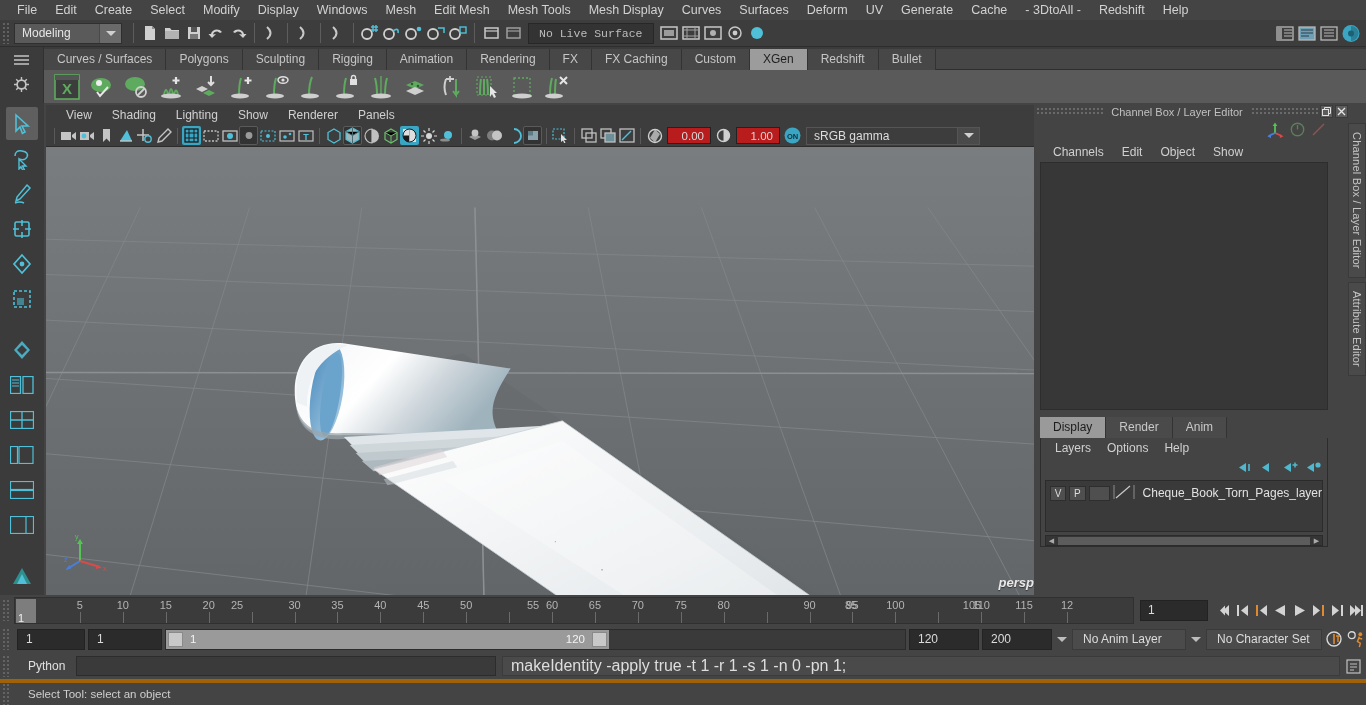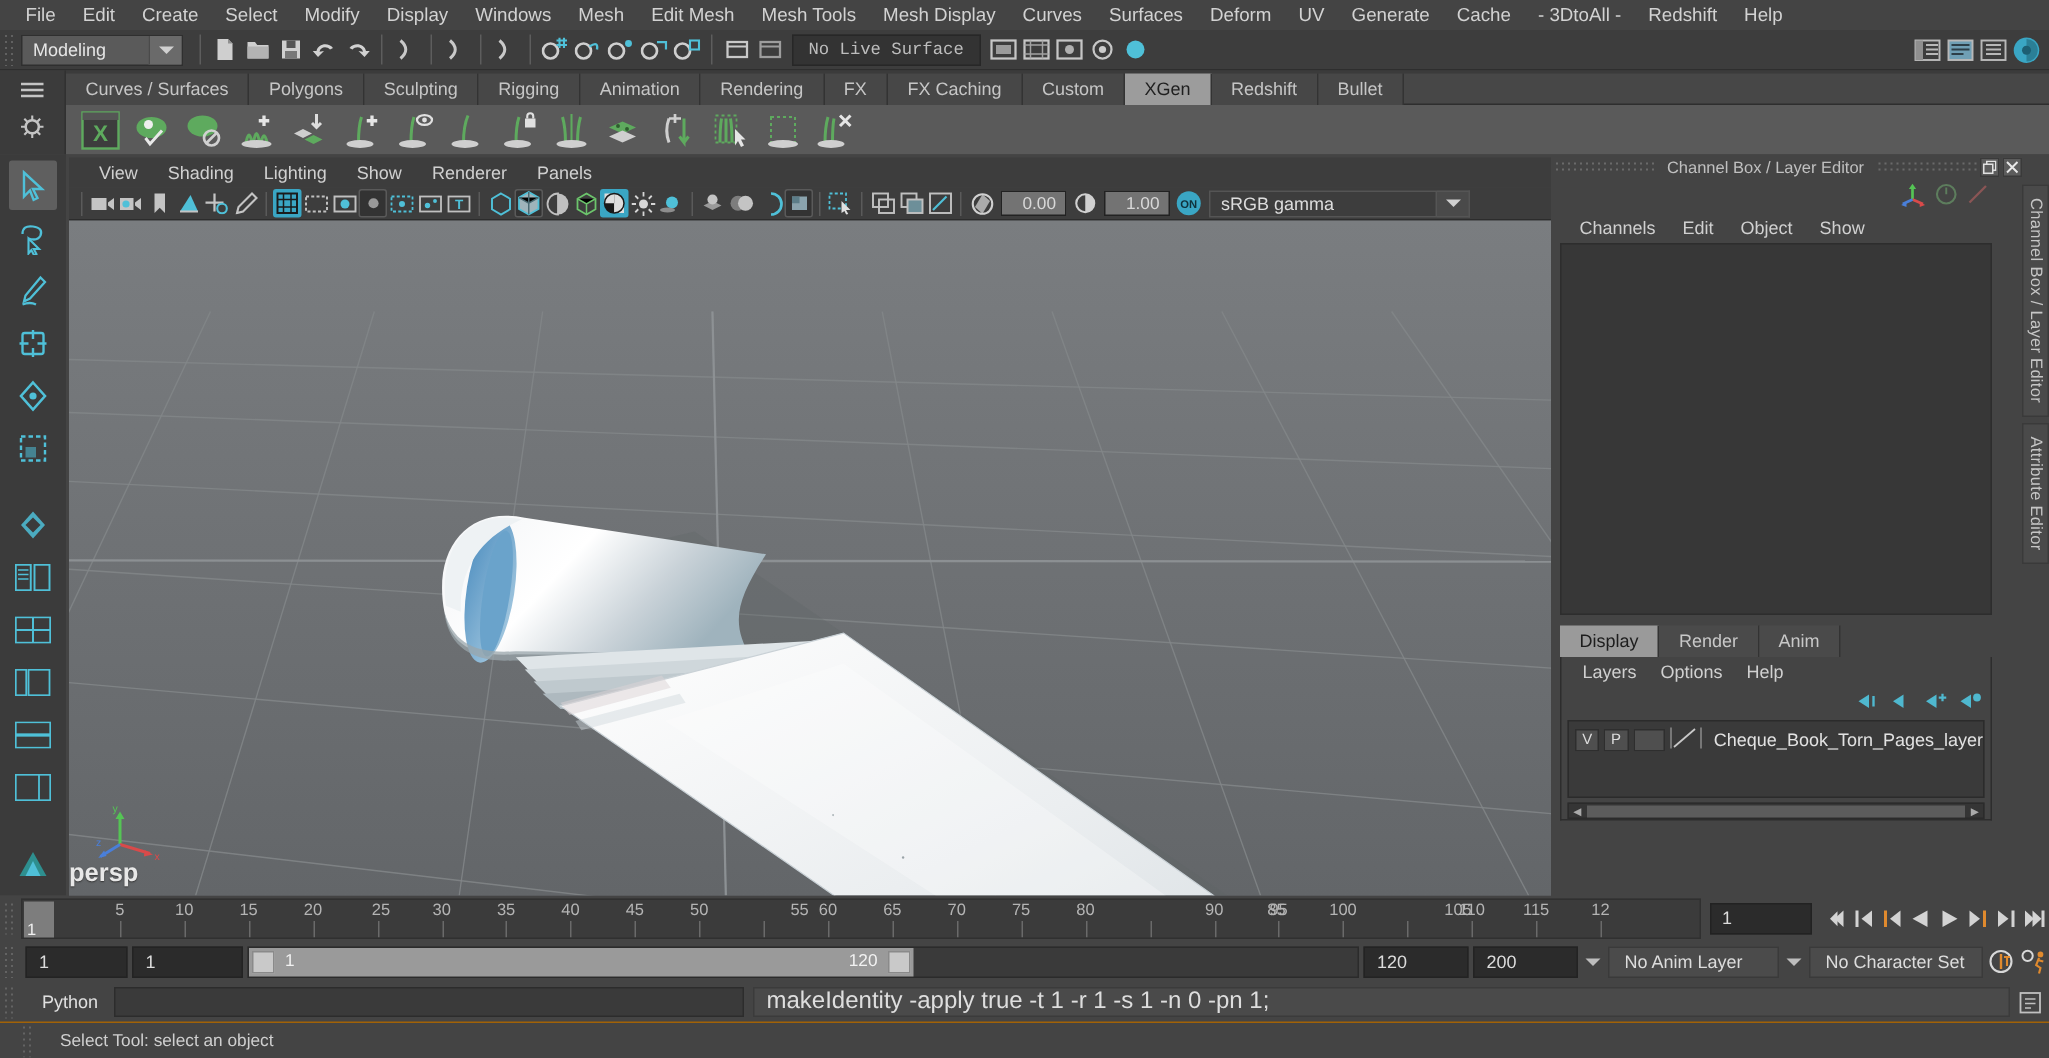--- a/index.html
+++ b/index.html
@@ -91,37 +91,37 @@
   .vp-menubar .vmi { padding: 0 10px; font-size:12px; color:#d0d0d0; line-height:20px; }
   .vp-toolbar {
     height: 22px; background:#3d3d3d; display:flex; align-items:center; flex:0 0 22px;
     padding-left: 4px; border-bottom:1px solid #2c2c2c;
   }
   .vicon { width: 19px;height:19px;display:flex;align-items:center;justify-content:center;flex:0 0 19px; }
   .vicon.act { background:#3aa6c4; border-radius:2px; }
   .vicon.dk { background:#333; border:1px solid #5a5a5a; border-radius:2px; }
   .vsep { width:1px;height:16px;background:#5a5a5a;margin:0 4px;flex:0 0 1px; }
   .numfield {
-    height:17px; background:#737373; border:1px solid #222; color:#d8d8d8; font-size:11.5px;
+    height:17px; background:#b91c1c; border:1px solid #222; color:#d8d8d8; font-size:11.5px;
     display:flex; align-items:center; justify-content:flex-end; padding-right:6px; width:44px; margin:0 3px;
   }
   .gammabox {
     height:18px; background:#3d3d3d; border:1px solid #555; width:152px; color:#ddd; font-size:12px;
     display:flex;align-items:center;padding-left:7px; margin-left:4px;
   }
   .gammacaret {
     width:22px;height:18px;background:#4a4a4a;border:1px solid #555;border-left:none;
     display:flex;align-items:center;justify-content:center;
   }
 
   
   .viewport { flex:1 1 auto; position:relative; overflow:hidden; background:#6f7276; min-height:0; }
   .vp-persp {
-    position:absolute; left:0; right:0; bottom: 5px; text-align:left;
-    font-size: 17px; font-weight:bold; color:#e8e8e8; text-shadow: 0 1px 1px #333;
+    position:absolute; left:0; right:0; bottom: 5px; text-align:right;
+    font-size: 13px; font-weight:bold; color:#e8e8e8; text-shadow: 0 1px 1px #333; font-style: italic;
   }
   .axis-gizmo { position:absolute; left: 18px; bottom: 20px; width: 46px; height: 46px; }
 
   
   .rightpanel { width: 312px; flex:0 0 312px; display:flex; flex-direction:column; background:#444; }
   .rp-titlebar { height: 17px; display:flex; align-items:center; font-size:11px; color:#c0c0c0; }
   .dots { flex:1 1 auto; height:9px; background-image: radial-gradient(#6a6a6a 0.8px, transparent 1px); background-size:4px 4px; }
   .rp-title { padding: 0 8px; white-space:nowrap; font-size: 11px;}
   .wbtn { width:13px;height:13px;background:#5c5c5c;border:1px solid #3a3a3a;margin-left:2px;display:flex;align-items:center;justify-content:center;font-size:9px;color:#ddd;}
   .rp-iconrow { height: 22px; display:flex; align-items:center; justify-content:flex-end; padding-right: 22px; gap:6px;}
@@ -175,21 +175,21 @@
   .combocaret { width:14px;height:21px;display:flex;align-items:center;justify-content:center;}
 
   
   .cmd-wrap { flex:0 0 26px; display:flex; align-items:center; background:#444; padding-left:2px; }
   .cmd-lang { width:62px;font-size:12px;color:#e0e0e0;padding-left:14px;}
   .cmd-input { width:420px;height:20px;background:#3a3a3a;border:1px solid #2c2c2c;}
   .cmd-out { flex:1 1 auto; height:20px; background:#4a4a4a; border:1px solid #3b3b3b; margin-left:6px; display:flex;align-items:center;padding-left:8px;font-size:16px;color:#dedede;}
   .cmd-icon { width:20px;height:20px;margin:0 3px;display:flex;align-items:center;justify-content:center;}
 
   
-  .help-wrap { flex:0 0 24px; display:flex; align-items:center; background:#444; padding-left:14px; border-top:1px solid #a16207;}
+  .help-wrap { flex:0 0 24px; display:flex; align-items:center; background:#444; padding-left:2px; border-top:4px solid #a16207;}
   .help-text { font-size:11.5px; color:#cfcfcf; padding-left:14px; }
 </style>
 </head>
 <body>
 
 <div class="app">
 
   <div class="menubar">
     <span class="mi">File</span>
     <span class="mi">Edit</span>
@@ -1057,21 +1057,21 @@
       <div class="ts-cur">1</div>
     <div class="ts-tick" style="left: 64.9167px;"></div>
         <div class="ts-lbl" style="left: 64.9167px;">5</div>
         <div class="ts-tick" style="left: 107.833px;"></div>
         <div class="ts-lbl" style="left: 107.833px;">10</div>
         <div class="ts-tick" style="left: 150.75px;"></div>
         <div class="ts-lbl" style="left: 150.75px;">15</div>
         <div class="ts-tick" style="left: 193.667px;"></div>
         <div class="ts-lbl" style="left: 193.667px;">20</div>
         <div class="ts-tick" style="left: 236.583px;"></div>
-        <div class="ts-lbl" style="left: 239px;">25</div>
+        <div class="ts-lbl" style="left: 222px;">25</div>
         <div class="ts-tick" style="left: 279.5px;"></div>
         <div class="ts-lbl" style="left: 279.5px;">30</div>
         <div class="ts-tick" style="left: 322.417px;"></div>
         <div class="ts-lbl" style="left: 322.417px;">35</div>
         <div class="ts-tick" style="left: 365.333px;"></div>
         <div class="ts-lbl" style="left: 365.333px;">40</div>
         <div class="ts-tick" style="left: 408.25px;"></div>
         <div class="ts-lbl" style="left: 408.25px;">45</div>
         <div class="ts-tick" style="left: 451.167px;"></div>
         <div class="ts-lbl" style="left: 451.167px;">50</div>

